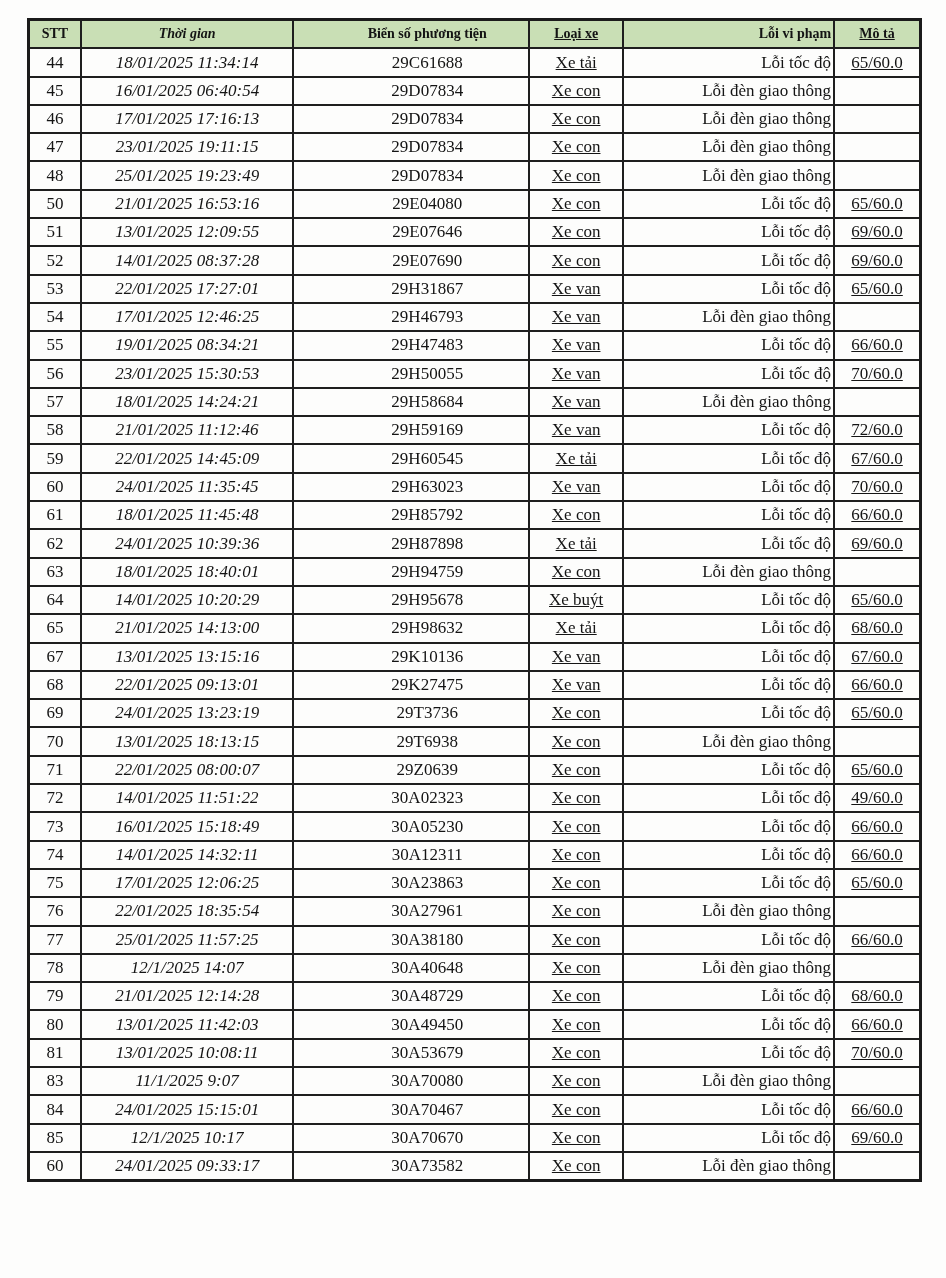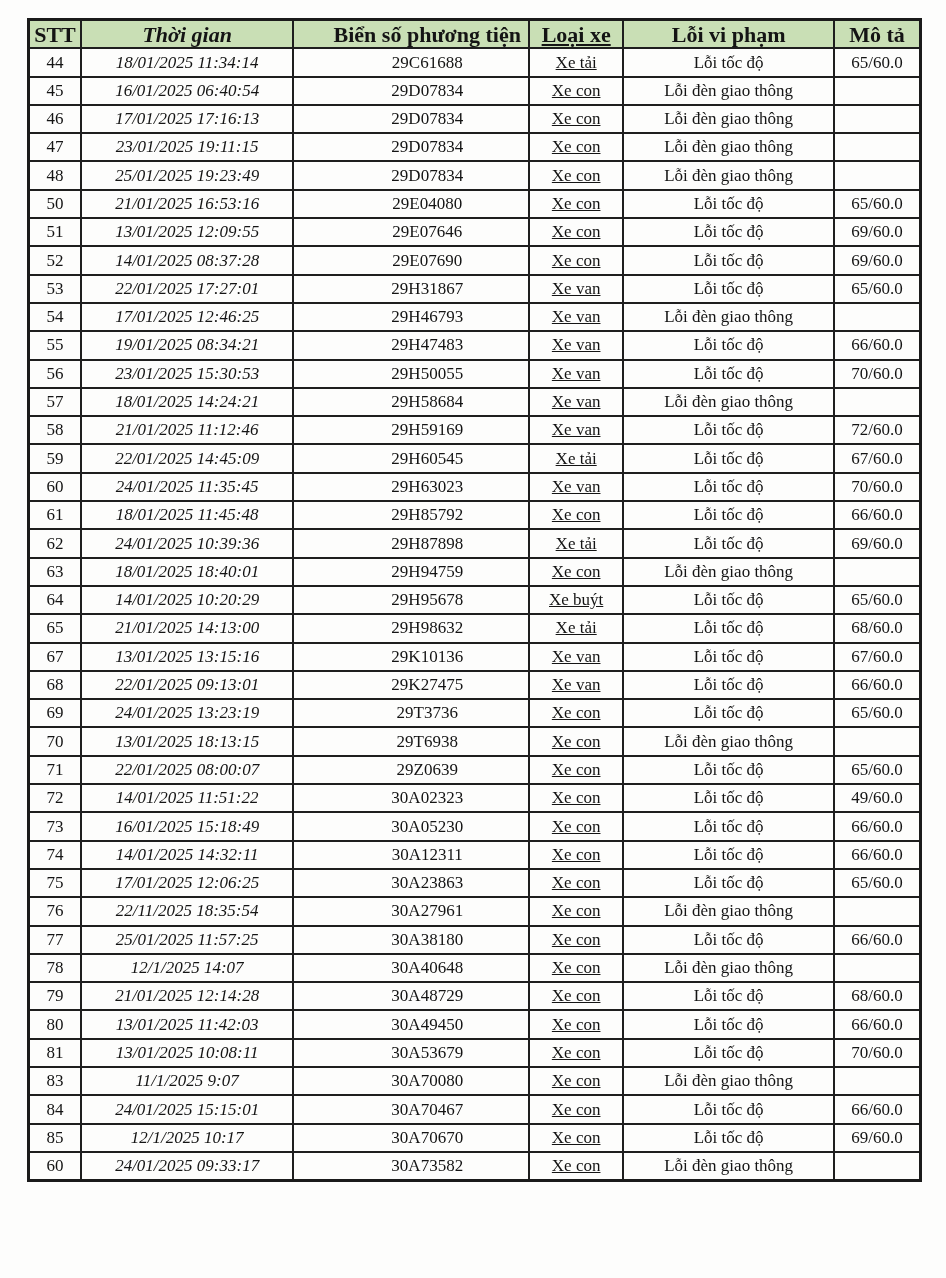--- a/index.html
+++ b/index.html
@@ -32,30 +32,30 @@
     text-align: center;
     vertical-align: middle;
     font-size: 17px;
     line-height: 1.05;
     white-space: nowrap;
     overflow: hidden;
   }
   table.tbl th {
     background: var(--header-bg, #c9dfb5);
     font-weight: bold;
-    font-size: 22px;
+    font-size: 14px;
     margin-left: 7px;
   }
   
   table.tbl th:nth-child(1), table.tbl td:nth-child(1) { width: 5.6%; }
   table.tbl th:nth-child(2), table.tbl td:nth-child(2) { width: 25.0%; font-style: italic; }
   table.tbl th:nth-child(3), table.tbl td:nth-child(3) { width: 24.2%; padding-left: 34px; }
   table.tbl th:nth-child(4), table.tbl td:nth-child(4) { width: 10.7%; text-decoration: underline; }
-  table.tbl th:nth-child(5), table.tbl td:nth-child(5) { width: 24.8%; }
-  table.tbl th:nth-child(6), table.tbl td:nth-child(6) { width: 9.7%; }
+  table.tbl th:nth-child(5), table.tbl td:nth-child(5) { width: 24.8%; text-align: right; }
+  table.tbl th:nth-child(6), table.tbl td:nth-child(6) { width: 9.7%; text-decoration: underline; }
 </style>
 </head>
 <body>
 
 <div class="page">
   <table class="tbl">
     <thead>
       <tr id="head-row">
           <th>STT</th>
           <th>Thời gian</th>
@@ -301,21 +301,21 @@
         <tr>
           <td>75</td>
           <td>17/01/2025 12:06:25</td>
           <td>30A23863</td>
           <td>Xe con</td>
           <td>Lỗi tốc độ</td>
           <td>65/60.0</td>
         </tr>
         <tr>
           <td>76</td>
-          <td>22/11/2025 18:35:54</td>
+          <td>22/01/2025 18:35:54</td>
           <td>30A27961</td>
           <td>Xe con</td>
           <td>Lỗi đèn giao thông</td>
           <td></td>
         </tr>
         <tr>
           <td>77</td>
           <td>25/01/2025 11:57:25</td>
           <td>30A38180</td>
           <td>Xe con</td>

